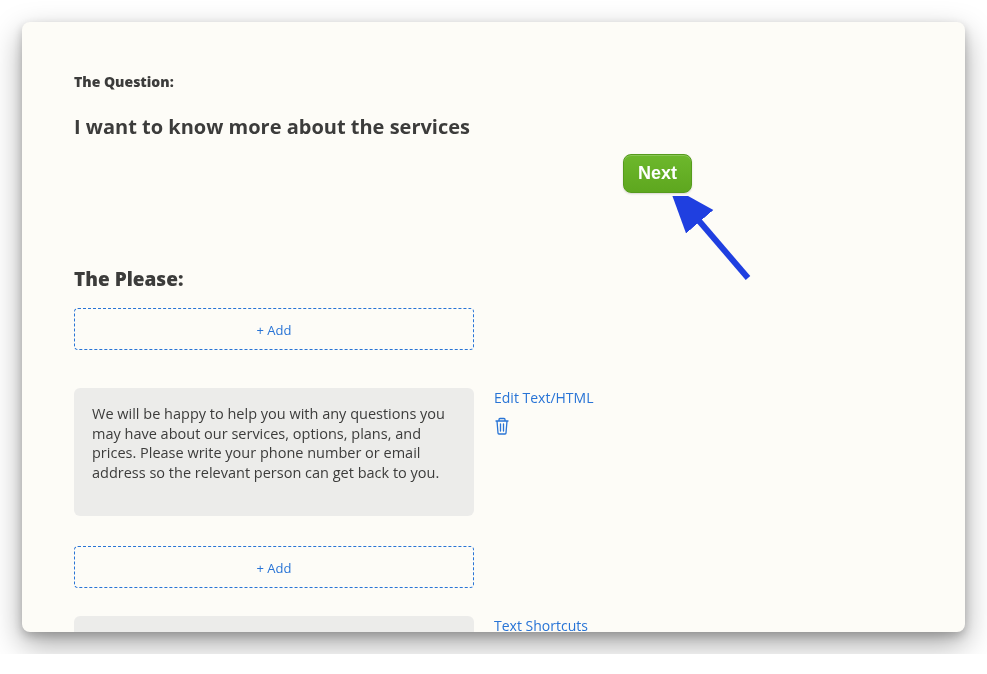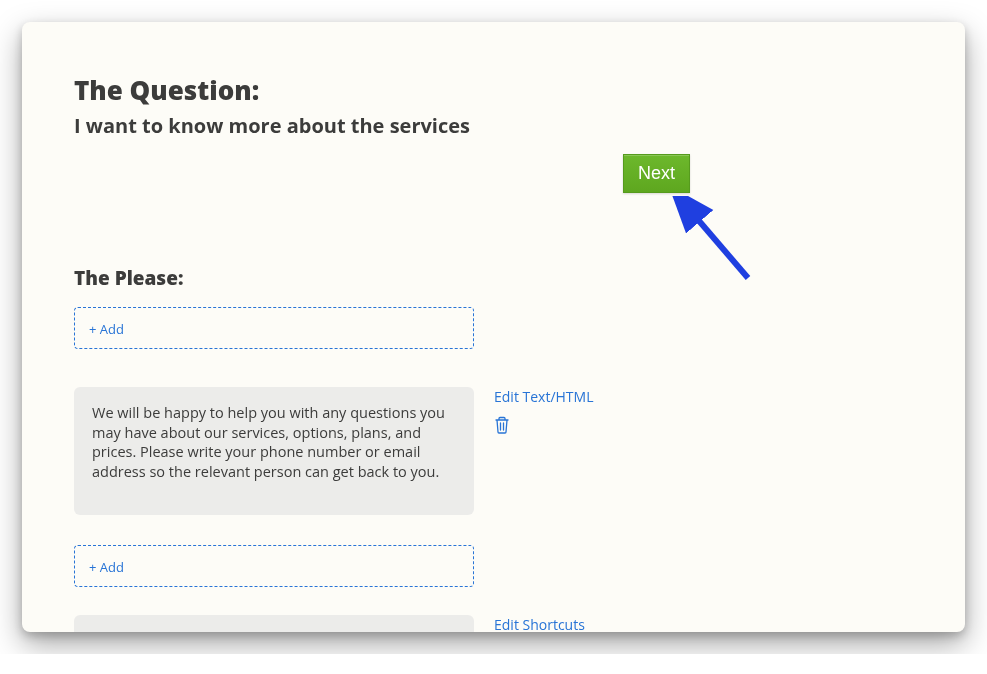--- a/index.html
+++ b/index.html
@@ -12,41 +12,41 @@
       width: 943px;
       height: 610px;
       background: #fdfcf7;
       border-radius: 8px;
       box-shadow: 0 12px 30px rgba(0,0,0,0.35), 0 4px 10px rgba(0,0,0,0.2);
       padding: 50px 52px 0 52px;
       overflow: hidden;
       position: relative;
     }
     .q-label {
-      font-size: 26px;
+      font-size: 14px;
       font-weight: 800;
       color: #3c3c3b;
-      margin-bottom: 4px;
+      margin-bottom: 22px;
     }
     .q-text {
       font-size: 20px;
       font-weight: 700;
       color: #3c3c3b;
     }
     .next-btn {
       position: absolute;
       left: 601px;
       top: 132px;
       background: #5ea71f;
       background: linear-gradient(#6db82c, #5ea71f);
       border: 1px solid #569b1d;
-      border-radius: 0;
+      border-radius: 8px;
       color: #fff;
       font-size: 18px;
-      font-weight: 400;
+      font-weight: 700;
       padding: 8px 14px;
       cursor: pointer;
       box-shadow: 0 1px 2px rgba(0,0,0,0.15), inset 0 1px 0 rgba(255,255,255,0.2);
     }
     .arrow {
       position: absolute;
       left: 648px;
       top: 174px;
       width: 90px;
       height: 90px;
@@ -59,21 +59,21 @@
       margin-top: 126px;
       margin-bottom: 16px;
     }
     .add-box {
       width: 400px;
       border: 1px dashed #2874d6;
       border-radius: 4px;
       padding: 9px 14px;
       background: transparent;
       cursor: pointer;
-      text-align: left;
+      text-align: center;
     }
     .add-box span {
       color: #2874d6;
       font-size: 13px;
     }
     .row {
       display: flex;
       align-items: flex-start;
       margin-top: 38px;
       gap: 20px;
@@ -157,18 +157,18 @@
   </div>
 
   <div class="row row-tight">
     <div class="shortcuts-block">
       
       
       
       
     </div>
     <div class="side-actions">
-      <a class="edit-link">Edit Shortcuts</a>
+      <a class="edit-link">Text Shortcuts</a>
 
     </div>
   </div>
 
 </div>
 
 </body></html>

